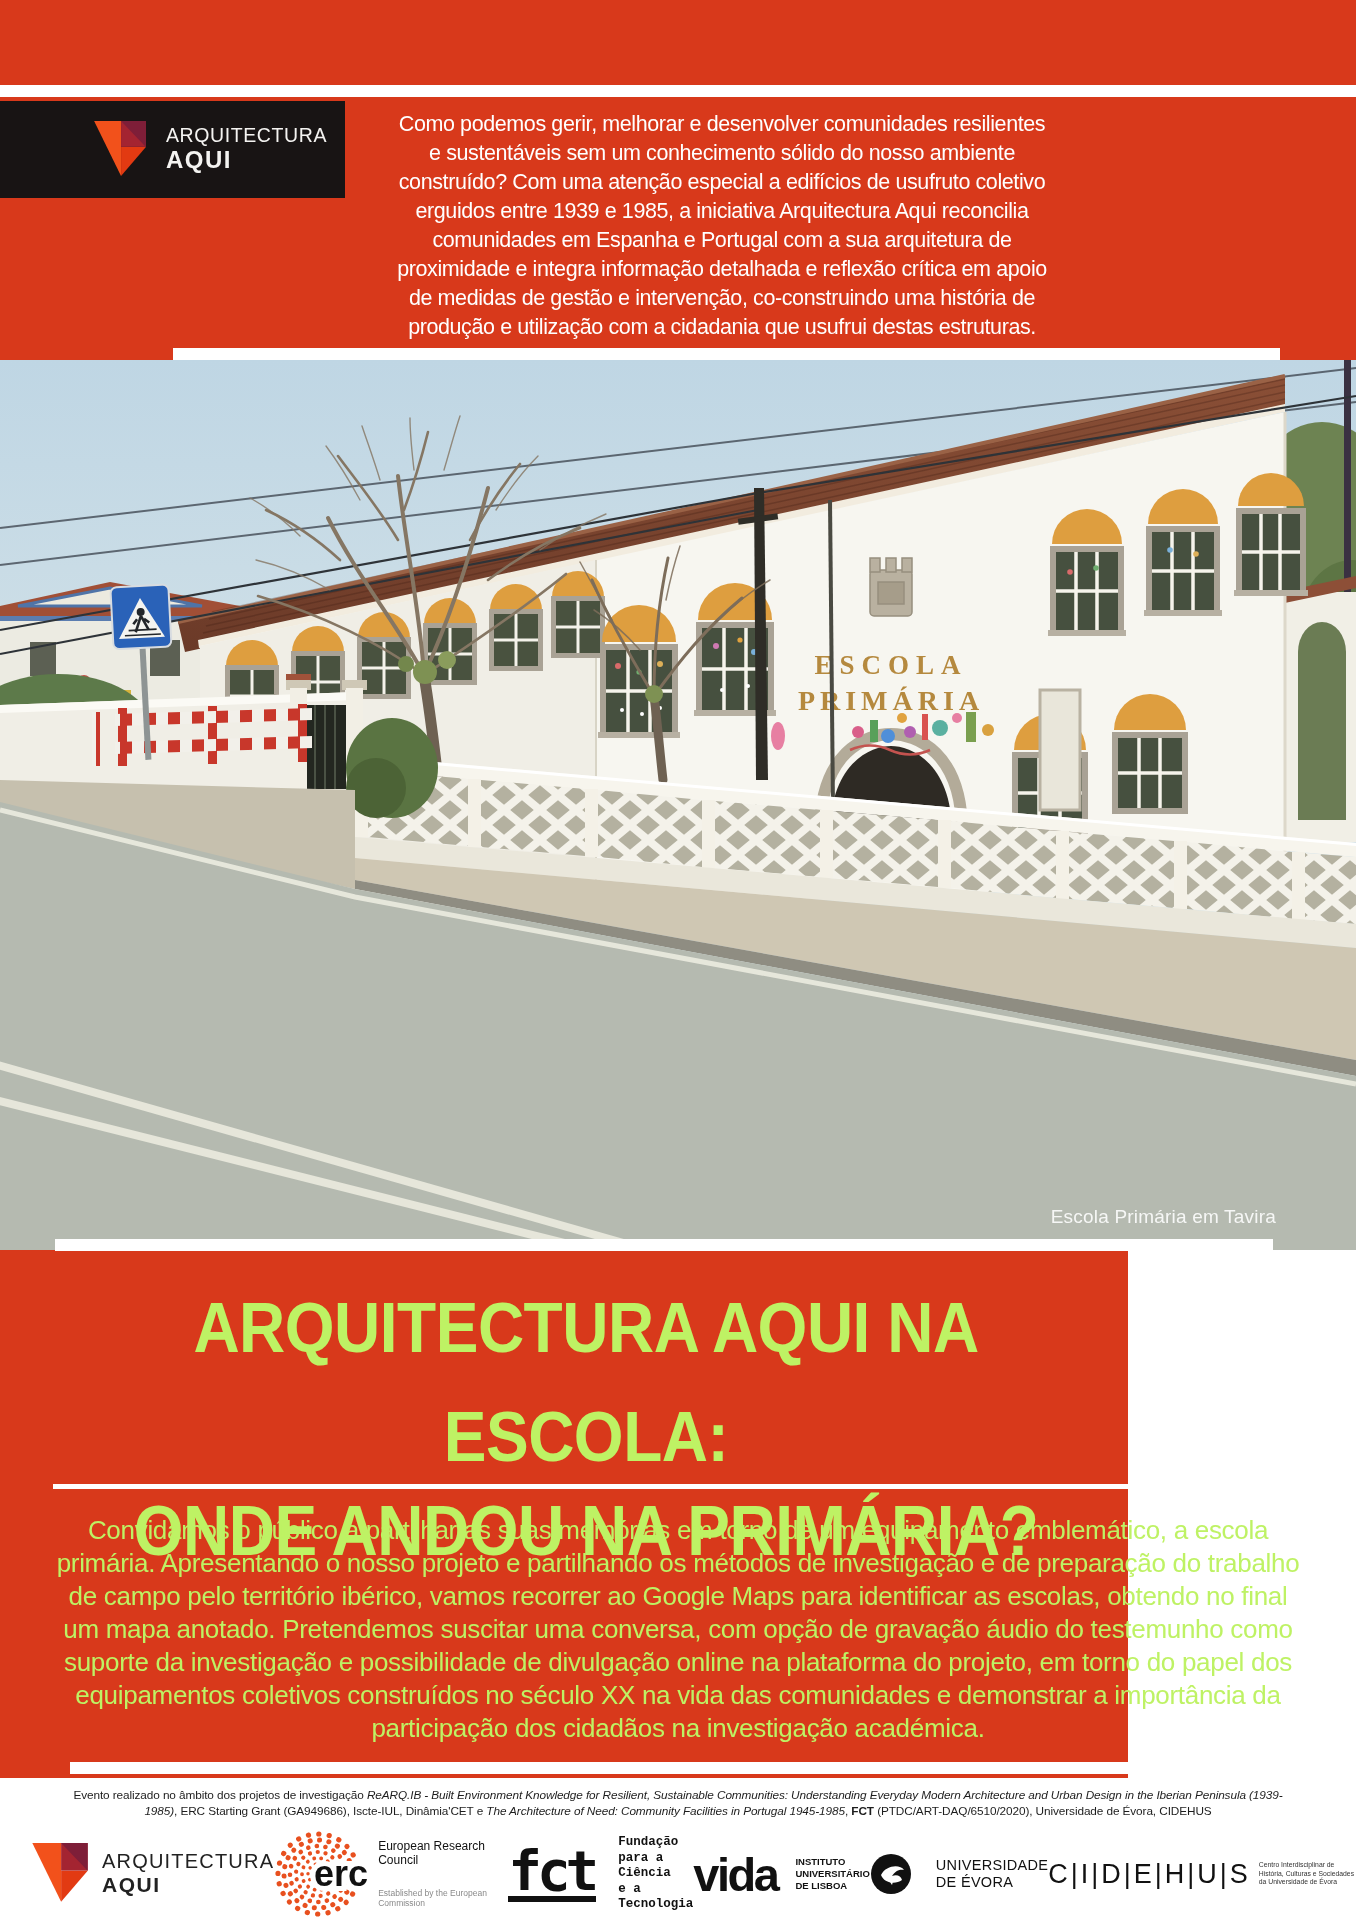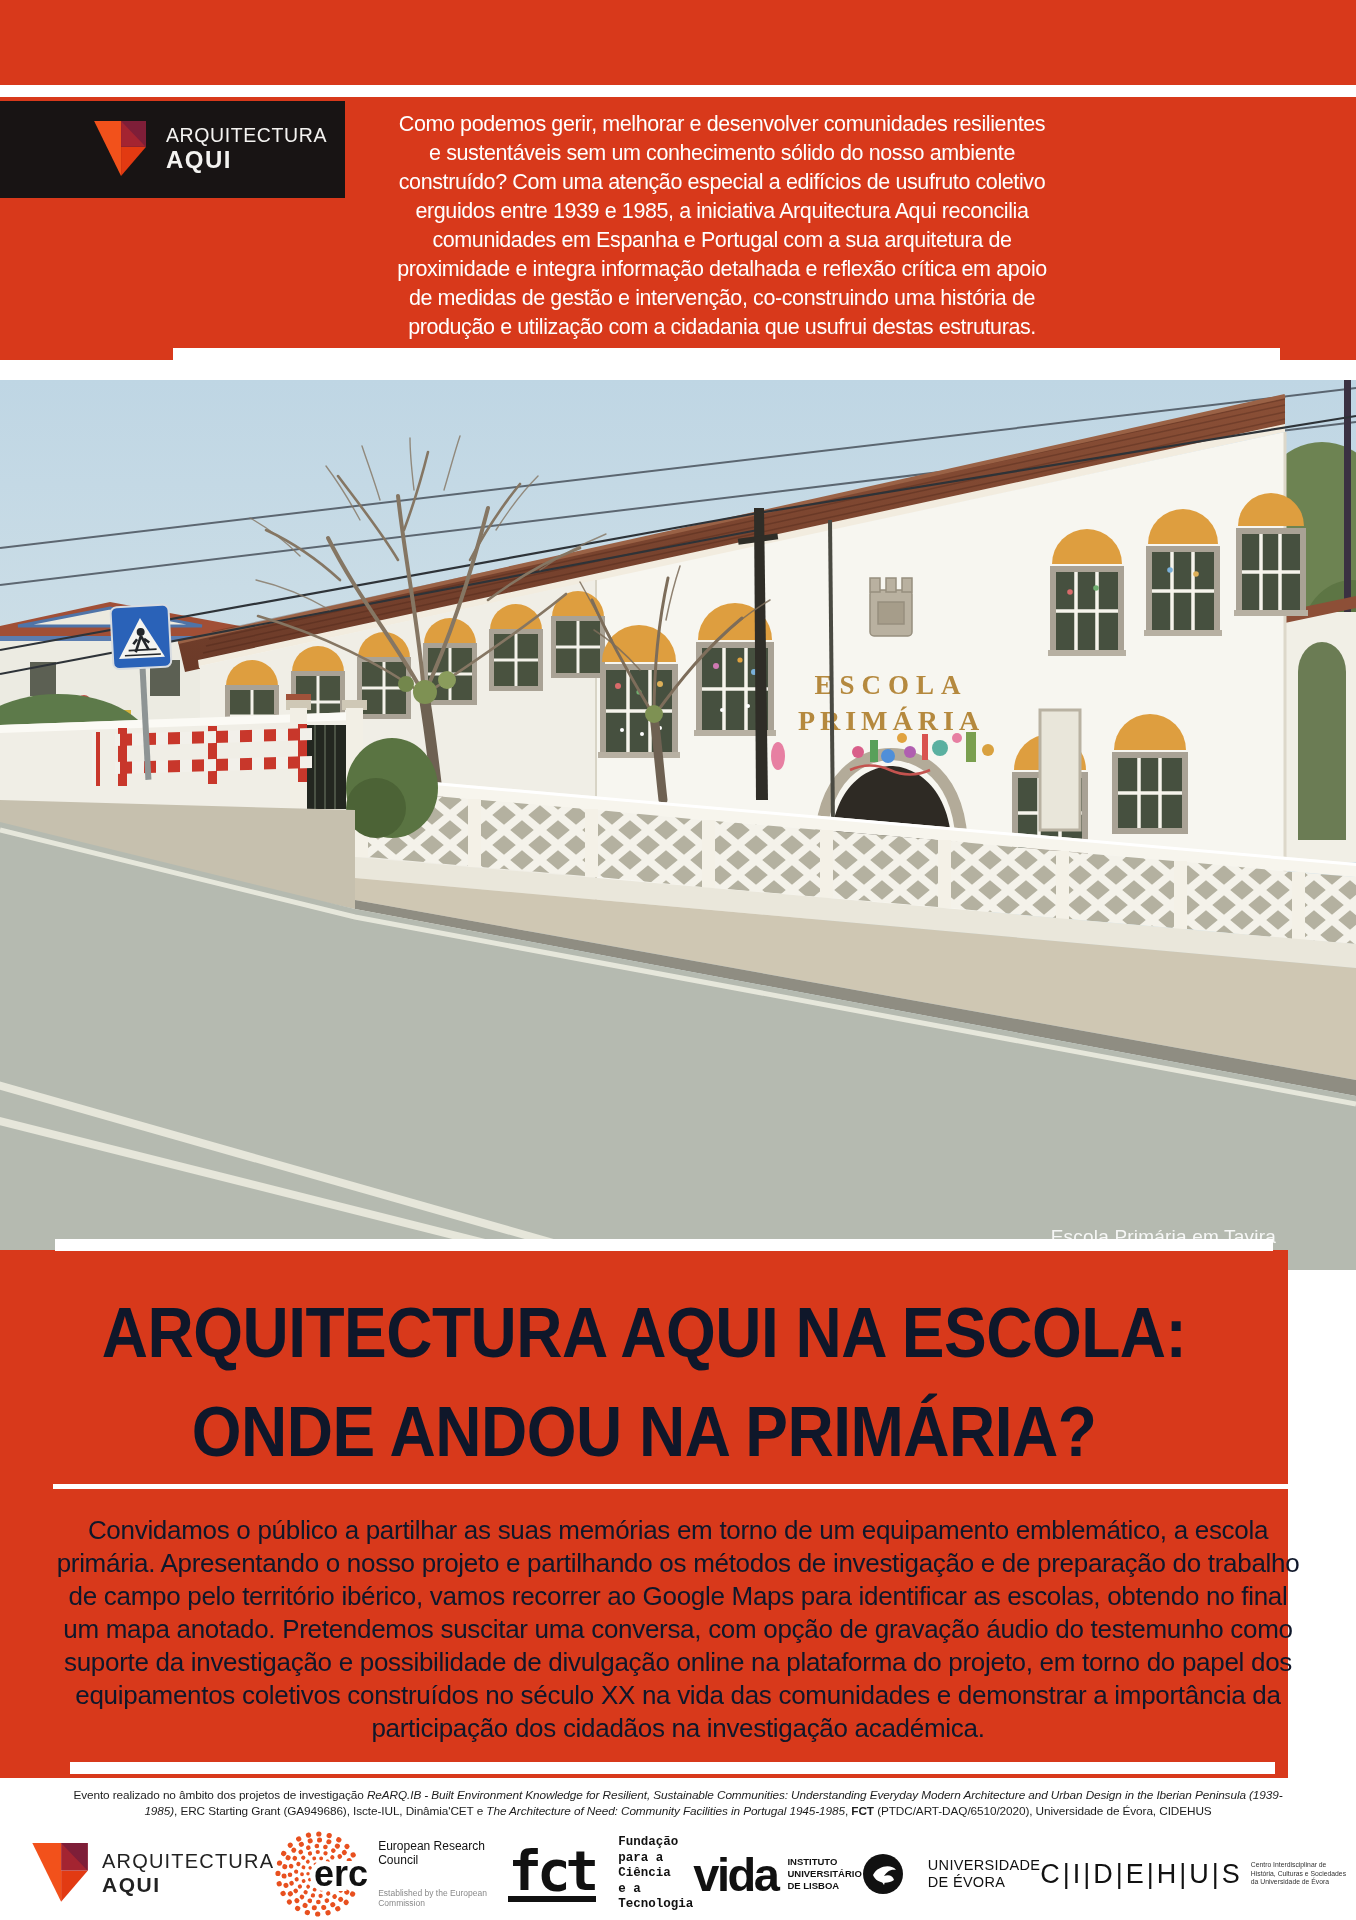--- a/index.html
+++ b/index.html
@@ -13,26 +13,26 @@
   #brand-box{position:absolute;left:0;top:4px;width:345px;height:97px;background:#181414;
              display:flex;align-items:center;padding-left:94px;box-sizing:border-box;}
   .brand-mark{width:52px;height:58px;flex:0 0 auto;}
   .brand-text{margin-left:20px;color:#f4f3f1;line-height:1.12;}
   .brand-text .l1{font-size:19.5px;letter-spacing:0.6px;font-weight:400;}
   .brand-text .l2{font-size:24px;font-weight:700;letter-spacing:1.5px;}
   #intro-par{position:absolute;left:392px;top:13px;width:660px;text-align:center;
              color:#ffffff;font-size:21.5px;line-height:29px;letter-spacing:-0.4px;}
   #strip-photo-top{position:absolute;left:173px;top:348px;width:1107px;height:12px;background:#fff;z-index:3;}
   
-  #photo{position:absolute;left:0;top:380px;width:1356px;height:890px;overflow:hidden;background:#c9dbe6;}
+  #photo{position:absolute;left:0;top:360px;width:1356px;height:890px;overflow:hidden;background:#c9dbe6;}
   #photo-caption{position:absolute;right:80px;top:846px;color:rgba(255,255,255,0.88);
                  font-size:19px;letter-spacing:0.2px;}
   #strip-photo-bottom{position:absolute;left:55px;top:1239px;width:1218px;height:12px;background:#fff;z-index:3;}
   
-  #main{position:absolute;left:0;top:1250px;width:1288px;height:528px;color:#0f172a;}
+  #main{position:absolute;left:0;top:1250px;width:1084px;height:528px;color:#bef264;padding-left:44px;}
   #main .titles{margin-top:34px;text-align:center;font-weight:800;}
   #main .title-line{font-size:64px;line-height:99px;letter-spacing:-0.5px;
                     transform:scaleY(1.1);transform-origin:center;}
   #divider{position:absolute;left:53px;top:234px;width:1250px;height:5px;background:#fff;}
   #body-par{position:absolute;left:55px;top:264px;width:1246px;text-align:center;
             font-size:26px;line-height:33px;letter-spacing:-0.3px;}
   #strip-main-bottom{position:absolute;left:70px;top:512px;width:1205px;height:12px;background:#fff;}
   
   #footer{position:absolute;left:0;top:1778px;width:1356px;height:142px;background:#fff;}
   #credits{width:1232px;margin:10px auto 0;text-align:center;font-size:11.8px;
@@ -46,21 +46,21 @@
   .aa-text .l1{font-size:20px;letter-spacing:1.2px;color:#222;}
   .aa-text .l2{font-size:21px;font-weight:700;letter-spacing:1.5px;color:#222;}
   .erc-right{margin-left:8px;}
   .erc-name{font-size:12px;font-weight:400;color:#111;line-height:1.15;width:120px;}
   .erc-sub{font-size:8.5px;color:#8a8a8a;margin-top:20px;width:130px;}
   .fct-mark{font-family:"DejaVu Sans Mono",monospace;font-weight:700;font-size:56px;
             letter-spacing:-5px;color:#111;line-height:0.9;border-bottom:6px solid #111;padding:0 2px 0 0;}
   .fct-text{margin-left:22px;font-family:"Liberation Mono",monospace;font-weight:700;
             font-size:12.5px;line-height:1.25;color:#111;}
   .iscte-mark{font-size:47px;font-weight:700;letter-spacing:-2.5px;color:#111;line-height:1;}
-  .iscte-text{margin-left:10px;font-size:9.5px;font-weight:700;line-height:1.25;color:#111;}
+  .iscte-text{margin-left:18px;font-size:9.5px;font-weight:700;line-height:1.25;color:#111;}
   .evora-text{margin-left:24px;font-size:14.5px;line-height:1.2;color:#111;letter-spacing:0.3px;}
   .cid-mark{font-size:27px;font-weight:400;letter-spacing:3px;color:#111;}
   .cid-text{margin-left:8px;font-size:6.8px;line-height:1.3;color:#333;width:96px;}
   .blk{display:block;}
 </style>
 </head>
 <body>
 
 <div id="page">
 

